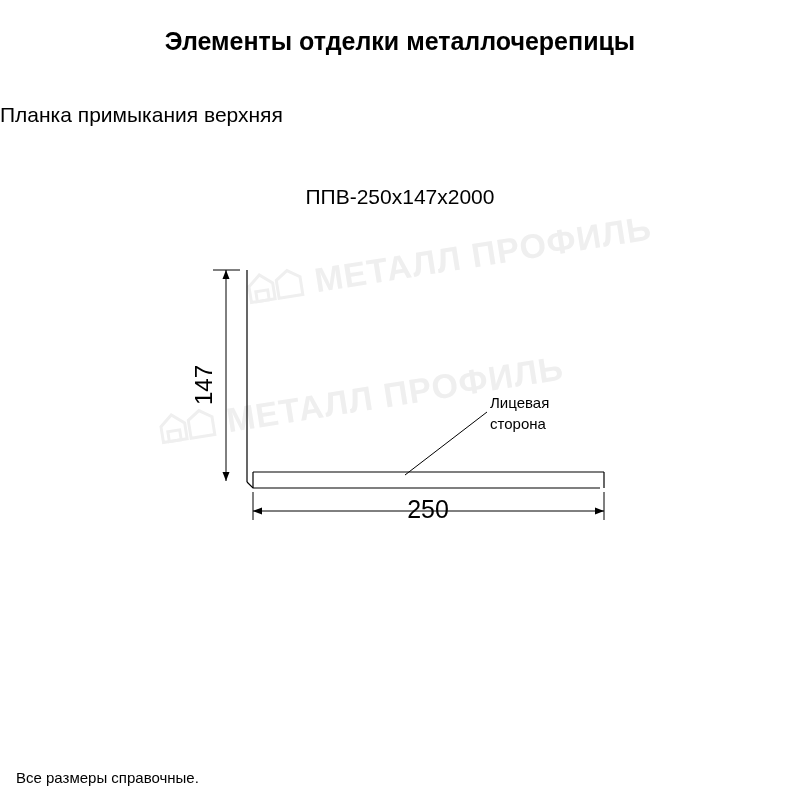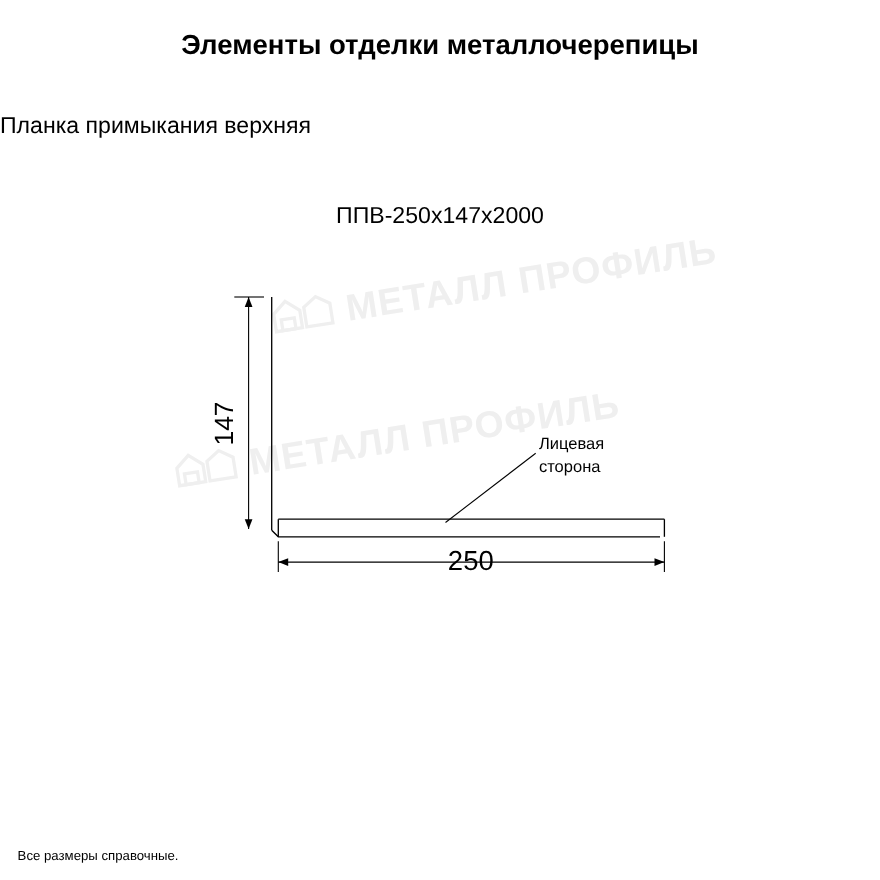--- a/index.html
+++ b/index.html
@@ -92,21 +92,21 @@
   .wm2 {
     top: 212px;
     left: 160px;
     transform: rotate(-9deg);
     transform-origin: left center;
   }
   .footer {
     position: absolute;
     left: 16px;
     bottom: 12px;
-    font-size: 12px;
+    font-size: 15px;
     line-height: 20px;
   }
   .footer div {
     white-space: nowrap;
   }
   svg text {
     font-family: "Liberation Sans", sans-serif;
     fill: #000000;
   }
 </style>

